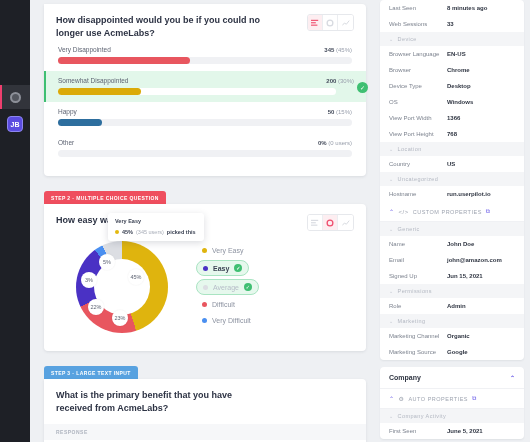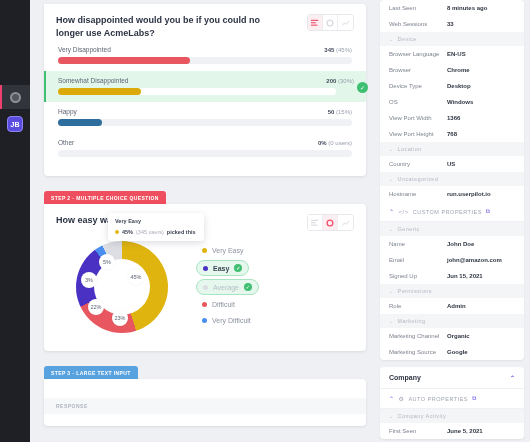--- a/index.html
+++ b/index.html
@@ -355,20 +355,21 @@
             </div>
           </div>
       </div>
     </div>
 
     <div style="margin-top:9px;">
       <span class="step-tab tab-blue">STEP 3 - LARGE TEXT INPUT</span>
     </div>
 
     <div class="card flat-top">
+      <div class="q-title">What is the primary benefit that you have received from AcmeLabs?</div>
       <div class="resp-bar">RESPONSE</div>
 
     </div>
 
   </div>
 
   <div class="right">
 
     <div class="panel">
       <div id="top-rows">

